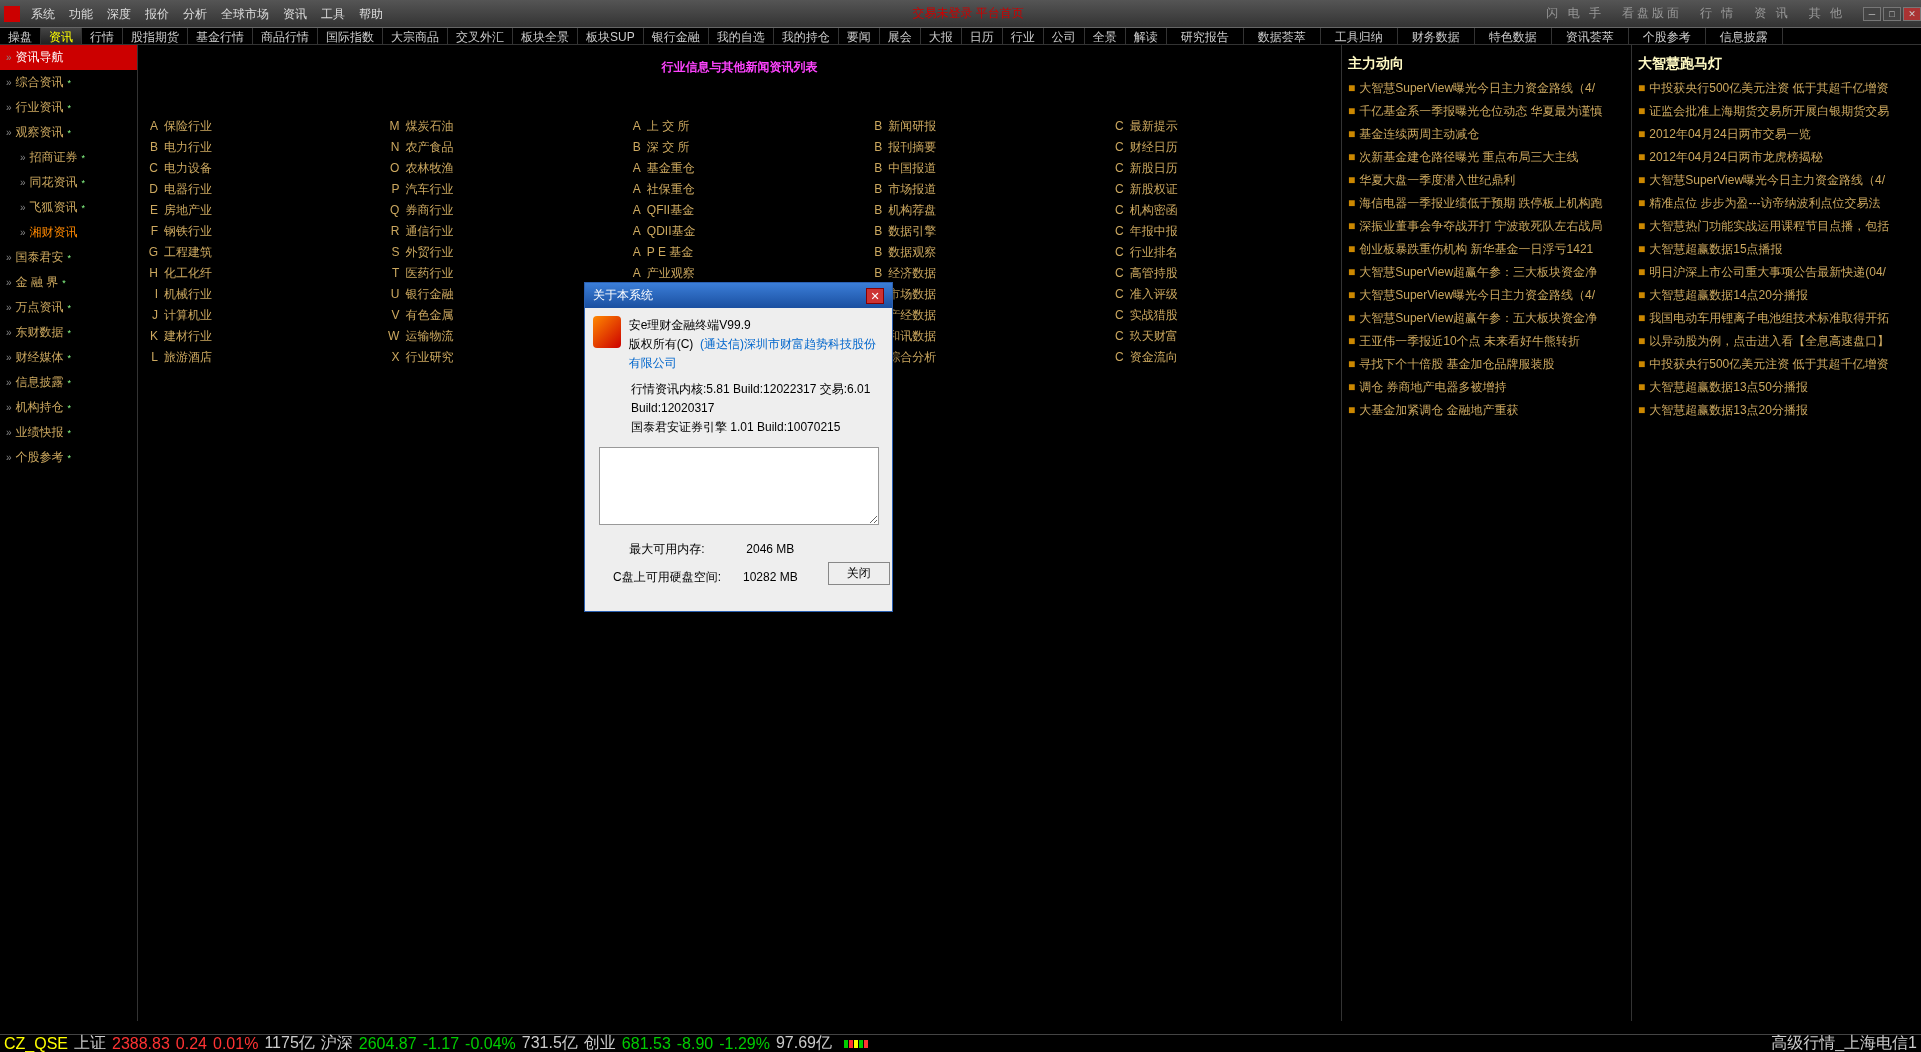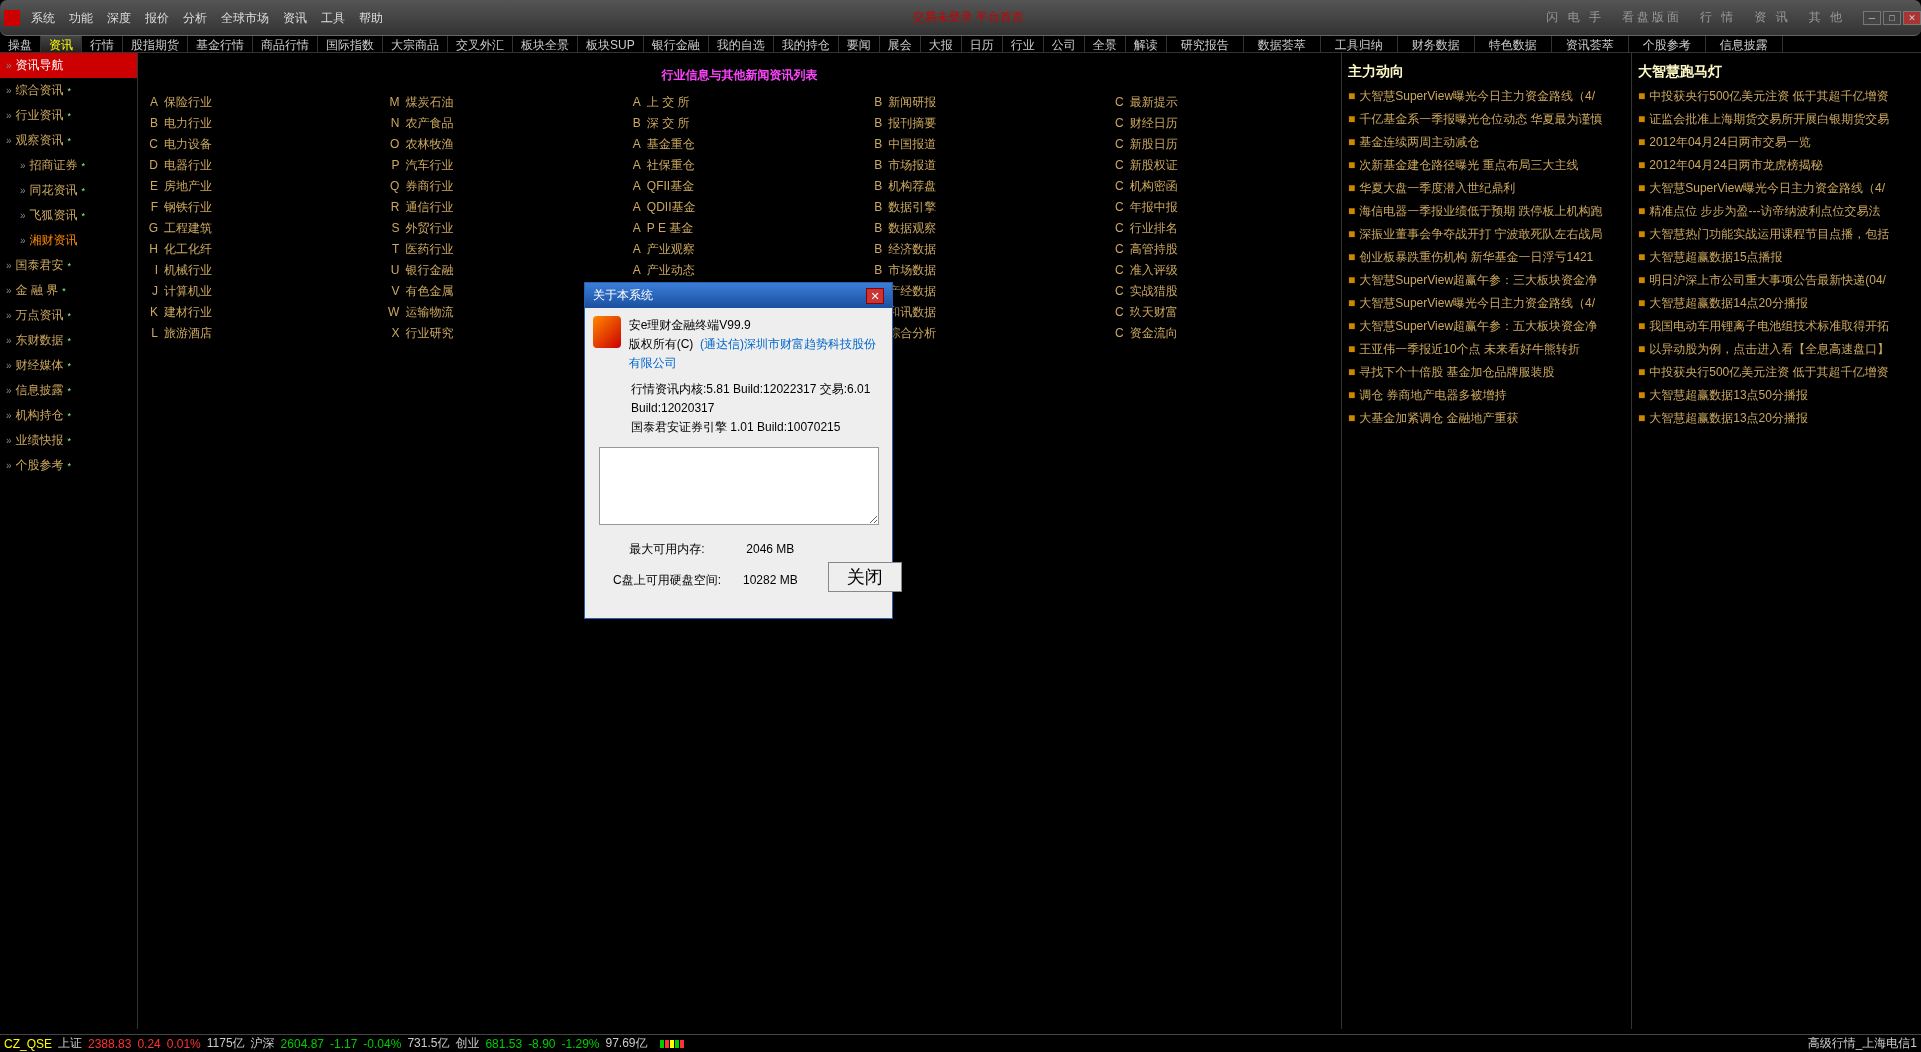--- a/index.html
+++ b/index.html
@@ -1,19 +1,19 @@
 <!DOCTYPE html>
 <html><head>
 <meta charset="utf-8">
 <style>
 * { margin:0; padding:0; box-sizing:border-box; font-family:"SimSun","宋体",sans-serif; }
 body { background:#000; color:#ccc; width:1921px; height:1052px; overflow:hidden; position:relative; font-size:12px; }
 
 
-.menubar { background:linear-gradient(#555,#333); height:36px; display:flex; align-items:center; border-bottom:1px solid #666;border-radius:7px;}
+.menubar { background:linear-gradient(#555,#333); height:28px; display:flex; align-items:center; border-bottom:1px solid #666;}
 .menubar .logo { width:16px; height:16px; background:#c00; margin:0 4px; }
 .menubar .mi { padding:0 7px; color:#ddd; cursor:pointer; line-height:20px;}
 .menubar .center { flex:1; text-align:center; color:#c00; font-weight:normal;}
 .menubar .right { display:flex; gap:18px; padding-right:10px; color:#999; letter-spacing:3px;}
 .menubar .winbtns { display:flex; gap:2px; margin-left:8px;}
 .menubar .winbtn { width:18px; height:14px; background:#444; border:1px solid #777; display:flex; align-items:center; justify-content:center; font-size:9px;}
 
 
 .tabrow { display:flex; background:#000; height:17px; border-bottom:1px solid #333;}
 .tab { padding:0 8px; color:#ccc; line-height:19px; border-right:1px solid #333; cursor:pointer; white-space:nowrap;}
@@ -26,21 +26,21 @@
 .sidebar-hdr { color:#ff0; font-size:22px; font-weight:bold; letter-spacing:8px; padding:8px 6px; border-bottom:2px solid #c00;}
 .side-item { display:flex; align-items:center; padding:4px 6px; color:#cca85f; cursor:pointer;}
 .side-item .arr { color:#888; margin-right:4px; font-size:10px;}
 .side-item.active { background:#c00; color:#fff;}
 .side-item .star { color:#8f8; margin-left:4px; font-size:9px;}
 .side-sub { padding-left:20px;}
 
 .content { flex:1; display:flex; }
 .col-lists { flex:1; padding:10px 4px; position:relative;}
 .list-title { color:#f4f; text-align:center; font-weight:bold; padding:4px 0 8px;}
-.lists { display:flex; gap:12px;}
+.lists { display:flex; gap:12px;margin-top:32px;}
 .listcol { flex:1;}
 .li { color:#cca85f; padding:2px 0; white-space:nowrap; cursor:pointer;}
 .li .k { display:inline-block; width:16px; text-align:right; margin-right:6px;}
 
 .newscol { width:290px; border-left:1px solid #333; padding:6px 4px;}
 .newshdr { color:#fef9c3; font-size:14px; font-weight:bold; padding:4px 2px;}
 .newsitem { color:#cca85f; padding:3px 0 3px 2px; white-space:nowrap; overflow:hidden; text-overflow:ellipsis; cursor:pointer;}
 .newsitem .dot { color:#c80; margin-right:4px;}
 
 
@@ -50,24 +50,24 @@
 .dlg-body { padding:8px; font-size:12px;}
 .dlg-row { display:flex; align-items:flex-start; gap:8px;}
 .dlg-icon { width:32px; height:32px; background:linear-gradient(135deg,#f80,#c00); border-radius:4px;}
 .dlg-txt { line-height:1.6;}
 .dlg-txt a { color:#06c; text-decoration:none;}
 .dlg-info { padding:6px 0 6px 38px; line-height:1.6;}
 .dlg-textarea { width:280px; height:78px; margin:4px auto; border:1px solid #999; background:#fff; display:block;}
 .dlg-stats { padding:8px; text-align:center; line-height:1.7;}
 .dlg-stats table { margin:0 auto;}
 .dlg-stats td { padding:0 10px; white-space:nowrap;}
-.dlg-btn { float:right; margin:0 8px 8px; padding:2px 18px; background:#eee; border:1px solid #888; cursor:pointer; font-size:18px;}
-
-
-.status { position:absolute; bottom:0; left:0; right:0; height:18px; background:#000; border-top:1px solid #444; display:flex; align-items:center; font-size:12px; gap:6px; padding:0 4px;}
+.dlg-btn { float:right; margin:0 8px 8px; padding:2px 18px; background:#eee; border:1px solid #888; cursor:pointer; font-size:12px;}
+
+
+.status { position:absolute; bottom:0; left:0; right:0; height:18px; background:#000; border-top:1px solid #444; display:flex; align-items:center; font-size:16px; gap:6px; padding:0 4px;}
 .st-g { color:#0c0;} .st-r { color:#f33;} .st-y { color:#ff0;} .st-w { color:#ccc;}
 .st-grid { display:flex; gap:1px; margin:0 6px;}
 .st-grid span { width:4px; height:8px;}
 .g1{background:#0c0;} .g2{background:#f33;} .g3{background:#ff0;}
 </style>
 </head>
 <body>
 
 <div class="menubar">
   <div class="logo"></div>

